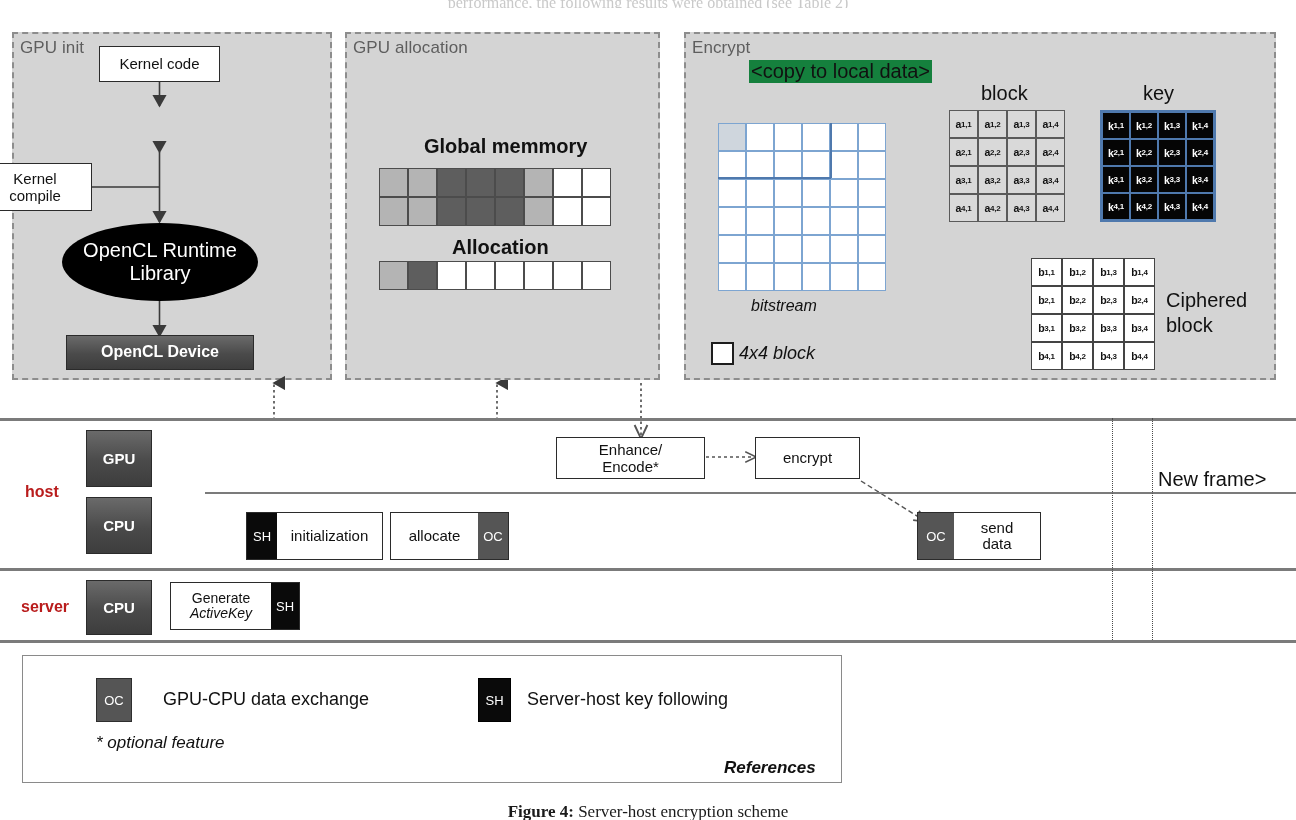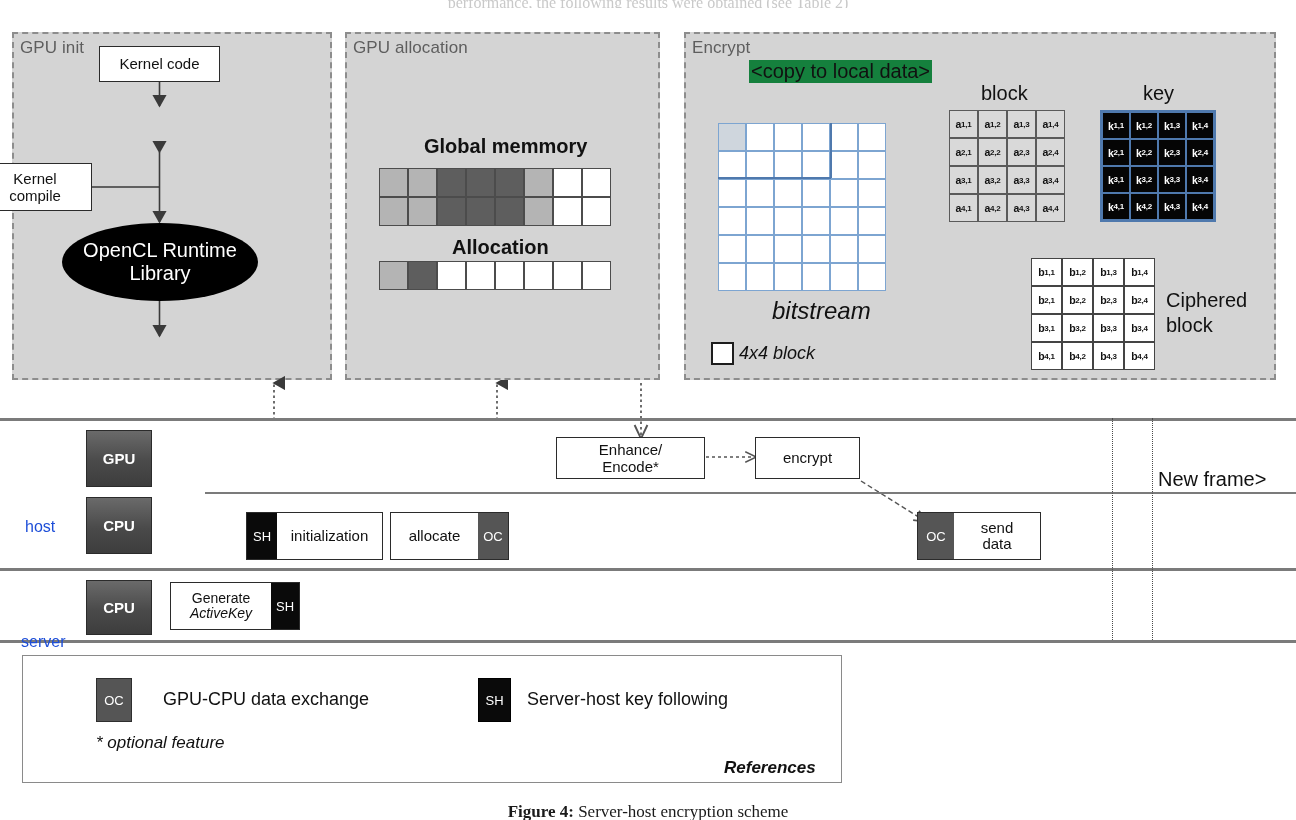--- a/index.html
+++ b/index.html
@@ -78,21 +78,21 @@
   }
 
   
   .ital { font-style:italic; }
   .lbl { position:absolute; font-size:20px; color:#111; white-space:nowrap; }
   .lbl-bold { font-weight:bold; }
 
   
   .hrule { position:absolute; background:#7b7b7b; height:2.5px; left:0; width:1296px; }
   .hrule.inner { height:2.2px; }
-  .rowlabel { position:absolute; font-size:16px; font-weight:normal; color:#1d4ed8;margin-top:35px; }
+  .rowlabel { position:absolute; font-size:16px; font-weight:bold; color:#b91c1c; }
   .dotv {
     position:absolute; width:0; border-left:1.6px dotted #4a4a4a;
   }
 
   .tag {
     position:absolute; display:flex; align-items:center; justify-content:center;
     font-size:13px; color:#fff;
   }
   .tag-oc { background:#555; border:1px solid #2e2e2e; }
   .tag-sh { background:#0a0a0a; border:1px solid #000; }
@@ -188,20 +188,23 @@
   <div class="wbox" style="left:-22px; top:163px; width:114px; height:48px; flex-direction:column;">
     <span style="white-space:pre-line;">Kernel
 compile</span>
   </div>
 
   <div class="ellipse" style="left:62px; top:223px; width:196px; height:78px;">
     <span style="white-space:pre-line;">OpenCL Runtime
 Library</span>
   </div>
 
+  <div class="gbox" style="left:66px; top:335px; width:188px; height:35px;">
+    <span>OpenCL Device</span>
+  </div>
 
   <div class="panel" style="left:345px; top:32px; width:315px; height:348px;">
     <div class="panel-title">GPU allocation</div>
   </div>
 
   <div class="lbl lbl-bold" style="left:424px; top:135px; font-size:20px;">Global memmory</div>
 
   <div class="strip" id="global-memory-strip" style="left:379px; top:168px; flex-direction:column;">
       <div style="display: flex;">
         <div class="cell" style="width: 29px; height: 29px; background: rgb(180, 180, 180);"></div>
@@ -281,21 +284,21 @@
       <div class="bcell"></div>
       <div class="bcell"></div>
       <div class="bcell"></div>
       <div class="bcell"></div>
       <div class="bcell"></div>
     </div>
 
   <div class="abs" style="left:718px; top:177px; width:113px; height:2px; background:#4f79ad;"></div>
   <div class="abs" style="left:830px; top:123px; width:2px; height:55px; background:#4f79ad;"></div>
 
-  <div class="lbl ital" style="left:772px; top:297px; font-size:24px;">bitstream</div>
+  <div class="lbl ital" style="left:751px; top:297px; font-size:16px;">bitstream</div>
 
   <div class="abs" style="left:711px; top:342px; width:23px; height:23px; background:#fff; border:2px solid #1d1d1d;"></div>
   <div class="lbl ital" style="left:739px; top:343px; font-size:18px;">4x4 block</div>
 
   <div class="mtx-label" style="left:981px; top:82px;">block</div>
   <div class="mtx" id="block-matrix" style="left: 949px; top: 110px; grid-template-columns: repeat(4, 29px); grid-template-rows: repeat(4, 28px);">
       <div class="mcell" style="font-size: 10.5px;">a<sub>1,1</sub></div>
       <div class="mcell" style="font-size: 10.5px;">a<sub>1,2</sub></div>
       <div class="mcell" style="font-size: 10.5px;">a<sub>1,3</sub></div>
       <div class="mcell" style="font-size: 10.5px;">a<sub>1,4</sub></div>

